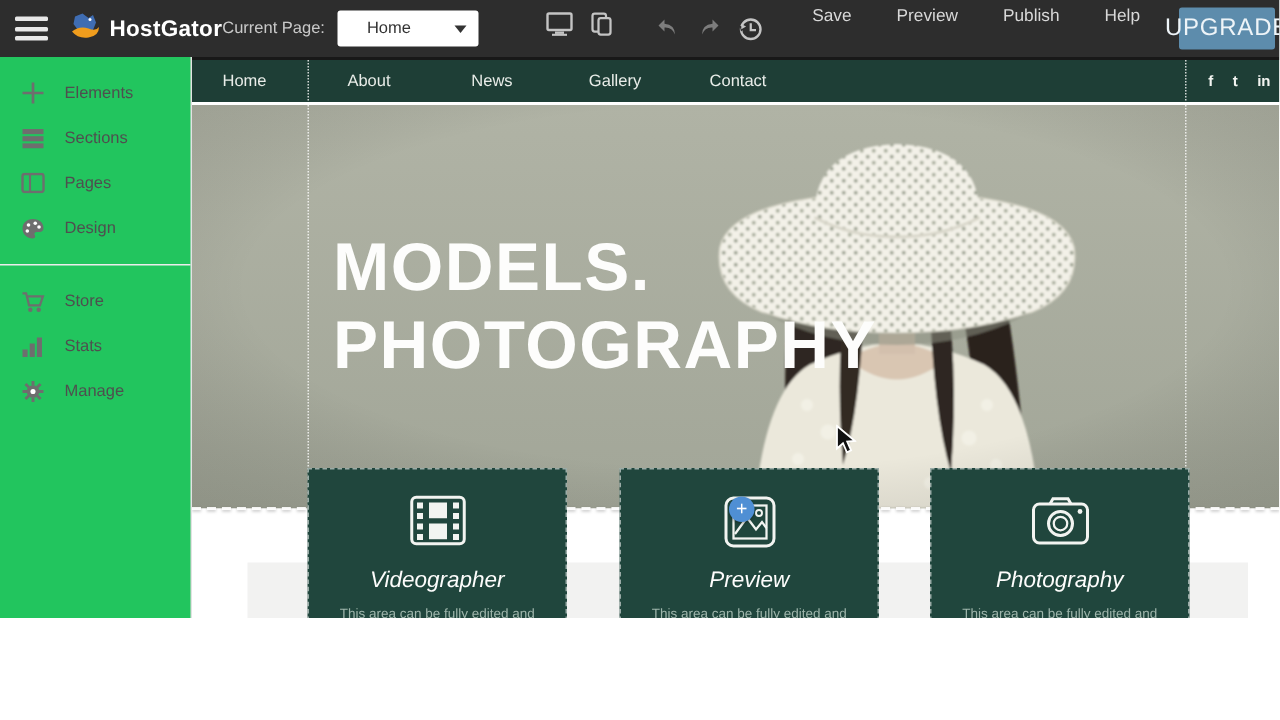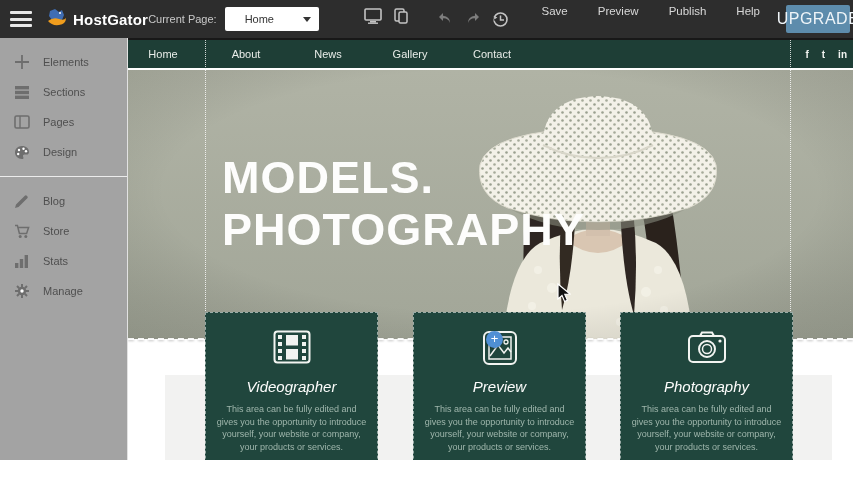--- a/index.html
+++ b/index.html
@@ -1,18 +1,18 @@
 <!DOCTYPE html>
 <html><head>
 <meta charset="utf-8">
 <style>
   * { margin:0; padding:0; box-sizing:border-box; }
   html,body { width:853px; height:480px; overflow:hidden; background:#fff;
     font-family:"Liberation Sans", sans-serif; }
-  .stage { position:relative; width:853px; height:460px; overflow:hidden; }
+  .stage { position:relative; width:853px; height:412px; overflow:hidden; }
 
   
   .toolbar { position:absolute; left:0; top:0; width:853px; height:38px;
     background:#2d2d2d; display:flex; align-items:center; z-index:30; }
   .hamburger { width:22px; height:16px; margin-left:10px; display:flex;
     flex-direction:column; justify-content:space-between; cursor:pointer; }
   .hamburger span { display:block; height:3px; background:#e8e8e8; border-radius:1px; }
   .logo { display:flex; align-items:center; margin-left:14px; gap:5px; }
   .logo-text { color:#fff; font-size:15px; font-weight:bold; letter-spacing:.2px; }
   .cur-page { color:#c9c9c9; font-size:11px; }
@@ -28,21 +28,21 @@
   .tb-icon + .tb-icon { margin-left:6px; }
   .grp-history { margin-left:22px; display:flex; align-items:center; }
   .tb-btn { color:#d8d8d8; font-size:11.5px; margin-left:30px; cursor:pointer; }
   .upgrade { margin-left:26px; margin-right:3px; width:64px; height:28px;
     background:#5d8cac; color:#eef4f8; font-size:16px; letter-spacing:.5px;
     display:flex; align-items:center; justify-content:center; border-radius:2px;
     cursor:pointer; }
 
   
   .sidebar { position:absolute; left:0; top:38px; width:128px; height:442px;
-    background:#a3a3a3; border-right:1px solid #e2e2e2; padding-top:9px; z-index:20; }
+    background:#22c55e; border-right:1px solid #e2e2e2; padding-top:9px; z-index:20; }
   .side-item { height:30px; display:flex; align-items:center; padding-left:13px;
     cursor:pointer; }
   .side-item .ic { width:17px; height:17px; display:flex; align-items:center;
     justify-content:center; margin-right:13px; }
   .side-item .lbl { font-size:11px; color:#4f4f4f; }
   .side-divider { height:1px; background:#ececec; margin:9px 0; }
 
   
   .canvas { position:absolute; left:128px; top:38px; width:725px; height:442px;
     background:#fff; overflow:hidden; }
@@ -189,28 +189,20 @@
             <circle cx="9.5" cy="3.8" r="1.2" fill="#fff"></circle>
             <circle cx="12" cy="6.3" r="1.2" fill="#fff"></circle>
             <circle cx="4.2" cy="9" r="1.2" fill="#fff"></circle>
           </svg>
       </span>
       <span class="lbl">Design</span>
     </div>
 
     <div class="side-divider"></div>
 
-    <div class="side-item">
-      <span class="ic">
-        <svg width="15" height="15" viewBox="0 0 15 15">
-            <path d="M1 14 L2 10.5 L10.8 1.7 A1.4 1.4 0 0 1 12.8 1.7 L13.3 2.2 A1.4 1.4 0 0 1 13.3 4.2 L4.5 13 Z" fill="#6e6e6e"></path>
-          </svg>
-      </span>
-      <span class="lbl">Blog</span>
-    </div>
     <div class="side-item">
       <span class="ic">
         <svg width="16" height="15" viewBox="0 0 16 15">
             <path d="M1 1.5 L3.4 1.5 L5.4 9.5 L12.6 9.5 L14.6 3.5 L4 3.5" fill="none" stroke="#6e6e6e" stroke-width="1.5"></path>
             <circle cx="6.2" cy="12.5" r="1.5" fill="#6e6e6e"></circle>
             <circle cx="11.8" cy="12.5" r="1.5" fill="#6e6e6e"></circle>
           </svg>
       </span>
       <span class="lbl">Store</span>
     </div>

